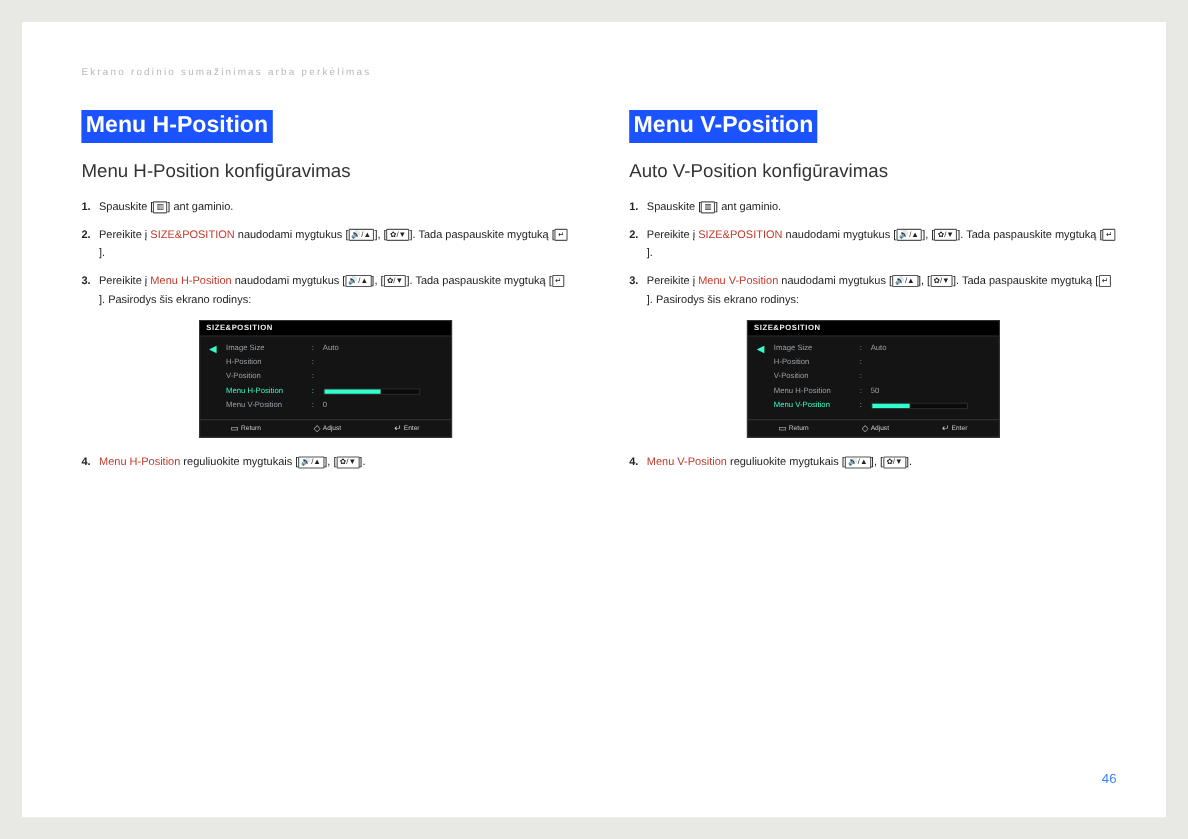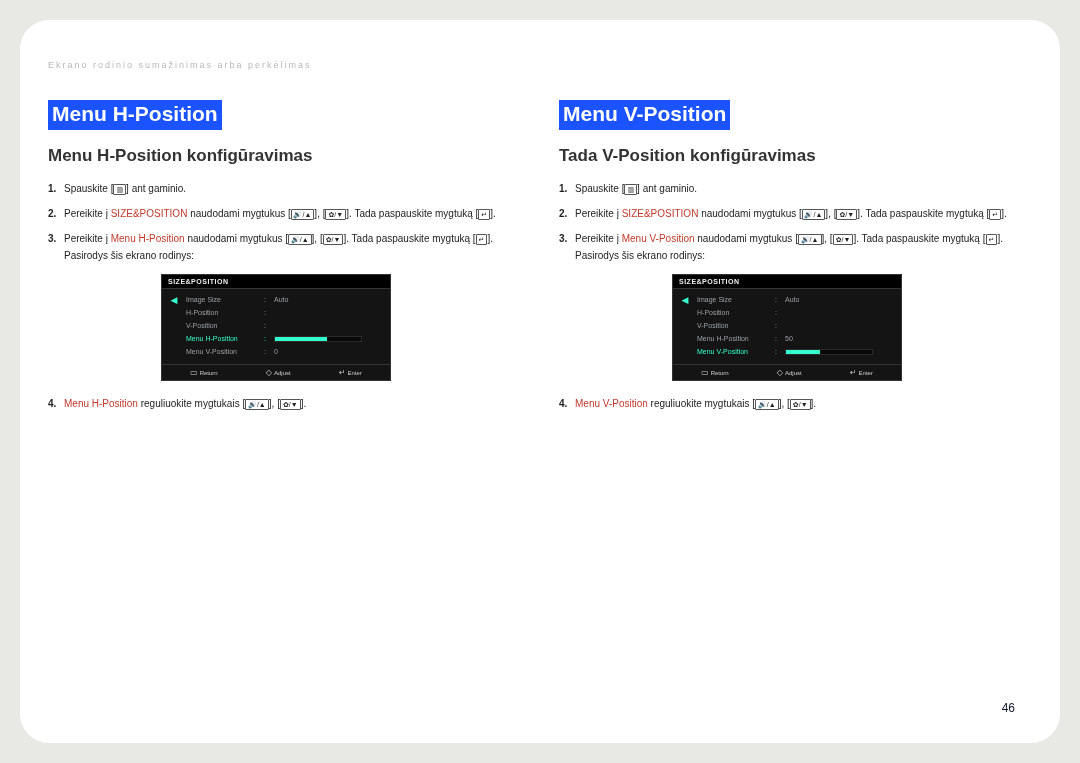--- a/index.html
+++ b/index.html
@@ -7,23 +7,22 @@
     background: #e8e8e5;
     font-family: Verdana, Arial, sans-serif;
     width: 1080px;
     height: 763px;
     padding: 20px;
   }
   .page {
     background: #ffffff;
     width: 100%;
     height: 100%;
-    padding: 40px 45px 30px 28px;
+    padding: 40px 45px 30px 54px;
     position: relative;
-    border-radius: 29px;
   }
   .breadcrumb {
     color: #b8b8b8;
     font-size: 9px;
     letter-spacing: 2px;
     margin-bottom: 30px;
   }
   .columns {
     display: flex;
     gap: 55px;
@@ -38,21 +37,21 @@
     padding: 2px 4px 4px 4px;
     margin-bottom: 16px;
   }
   .intro {
     font-size: 10px;
     color: #222;
     margin-bottom: 22px;
   }
   .h2 {
     color: #333;
-    font-weight: bold;
+    font-weight: normal;
     font-size: 17px;
     margin-bottom: 14px;
   }
   .steps {
     font-size: 10px;
     color: #222;
     line-height: 1.7;
   }
   .step { margin-bottom: 8px; display: flex; }
   .step-num { font-weight: bold; min-width: 16px; }
@@ -113,21 +112,21 @@
     font-size: 6px;
     color: #ccc;
   }
   .osd-footer span { display: flex; align-items: center; gap: 2px; }
   .fi { display: inline-block; font-size: 8px; }
   .page-num {
     position: absolute;
     bottom: 28px;
     right: 45px;
     font-size: 12px;
-    color: #0f172a;
+    color: #3b82f6;
   }
 </style>
 </head>
 <body>
 
 <div class="page">
   <div class="breadcrumb">Ekrano rodinio sumažinimas arba perkėlimas</div>
 
   <div class="columns">
 
@@ -216,21 +215,21 @@
           <span class="step-num">4.</span>
           <span class="step-body">
             <span class="red">Menu H-Position</span><span> reguliuokite mygtukais [</span><span class="icon">🔊/▲</span><span>], [</span><span class="icon">✿/▼</span><span>].</span>
           </span>
         </div>
       </div>
     </div>
 
     <div class="col">
       <div class="h1">Menu V-Position</div>
-      <div class="h2">Tada V-Position konfigūravimas</div>
+      <div class="h2">Auto V-Position konfigūravimas</div>
 
       <div class="steps">
         <div class="step">
           <span class="step-num">1.</span>
           <span class="step-body">
             <span>Spauskite [</span><span class="icon">▥</span><span>] ant gaminio.</span>
           </span>
         </div>
         <div class="step">
           <span class="step-num">2.</span>

